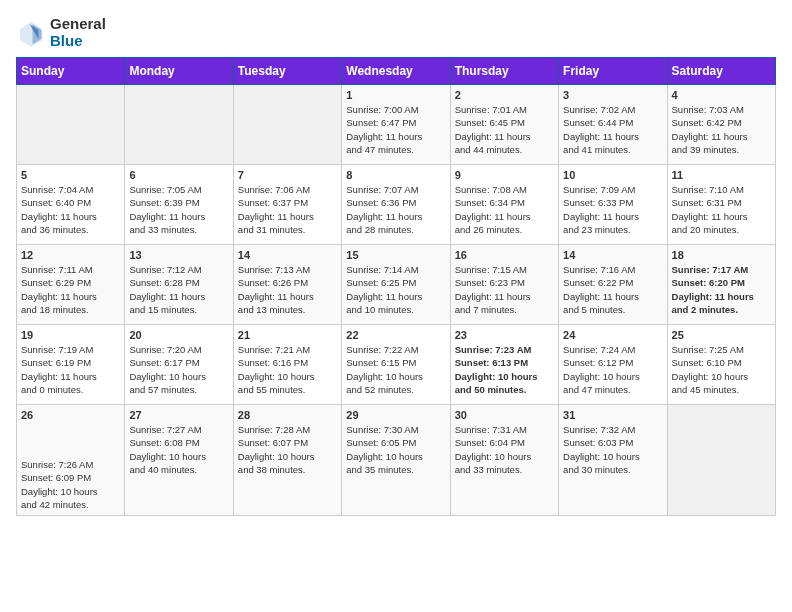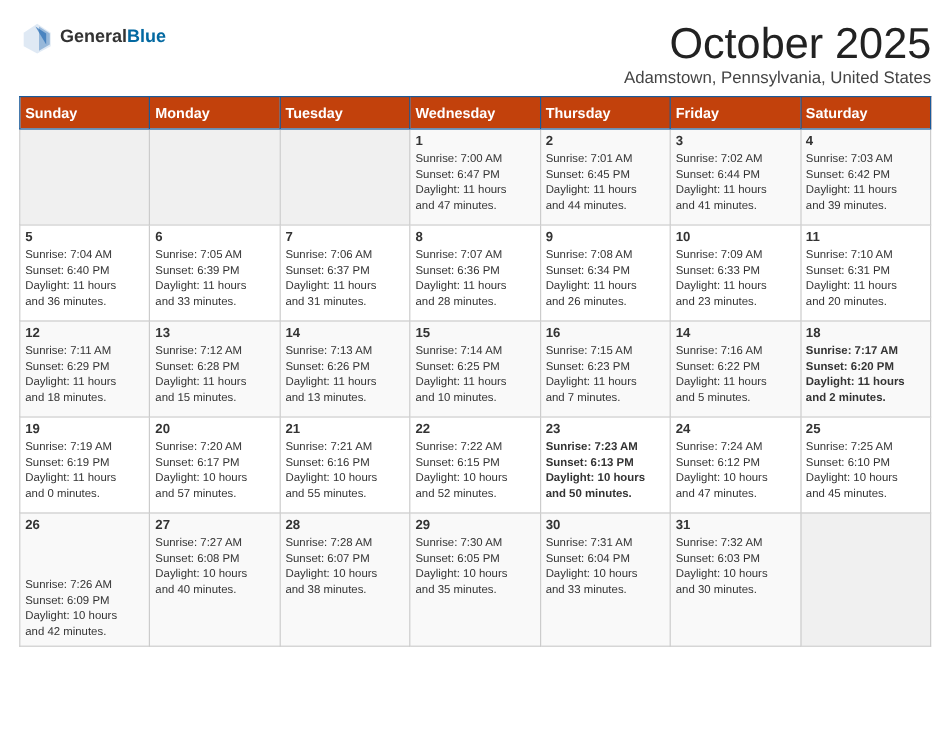--- a/index.html
+++ b/index.html
@@ -16,20 +16,21 @@
       justify-content: space-between;
       margin-bottom: 8px;
     }
     .logo {
       display: flex;
       align-items: center;
       gap: 4px;
     }
     .logo-text {
       display: flex;
+      flex-direction: column;
       line-height: 1.1;
     }
     .logo-general {
       font-size: 15px;
       font-weight: bold;
       color: #333;
     }
     .logo-blue {
       font-size: 15px;
       font-weight: bold;
@@ -51,21 +52,21 @@
     .location {
       font-size: 14px;
       color: #444;
     }
     table {
       width: 100%;
       border-collapse: collapse;
       table-layout: fixed;
     }
     thead th {
-      background-color: #c2410c;
+      background-color: #6d28d9;
       color: #fff;
       font-size: 12px;
       font-weight: bold;
       padding: 6px 4px;
       text-align: left;
       border: 1px solid #1a5a9a;
     }
     tbody td {
       border: 1px solid #ccc;
       vertical-align: top;
@@ -101,24 +102,20 @@
     <svg class="logo-icon" viewBox="0 0 40 40">
       <polygon points="20,5 35,15 35,30 20,38 5,30 5,15" fill="#2a6db5" opacity="0.15"></polygon>
       <polygon points="22,8 34,16 34,28 22,35" fill="#2a6db5" opacity="0.4"></polygon>
       <polygon points="18,8 30,16 30,28" fill="#2a6db5" opacity="0.7"></polygon>
     </svg>
     <div class="logo-text">
       <span class="logo-general">General</span>
       <span class="logo-blue">Blue</span>
     </div>
   </div>
-  <div class="title-block">
-    <div class="month-title">October 2025</div>
-    <div class="location">Adamstown, Pennsylvania, United States</div>
-  </div>
 </div>
 
 <table>
   <thead>
     <tr>
     <th>Sunday</th>
         <th>Monday</th>
         <th>Tuesday</th>
         <th>Wednesday</th>
         <th>Thursday</th>

